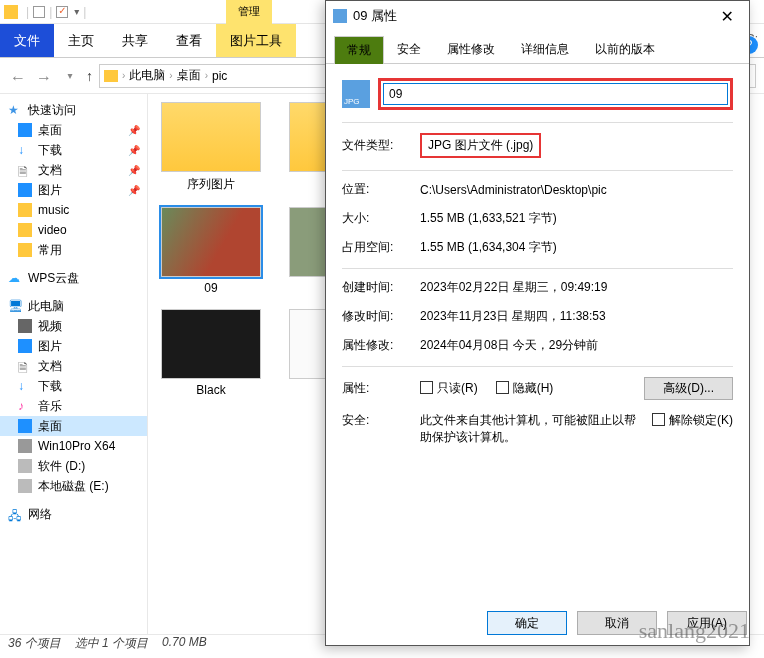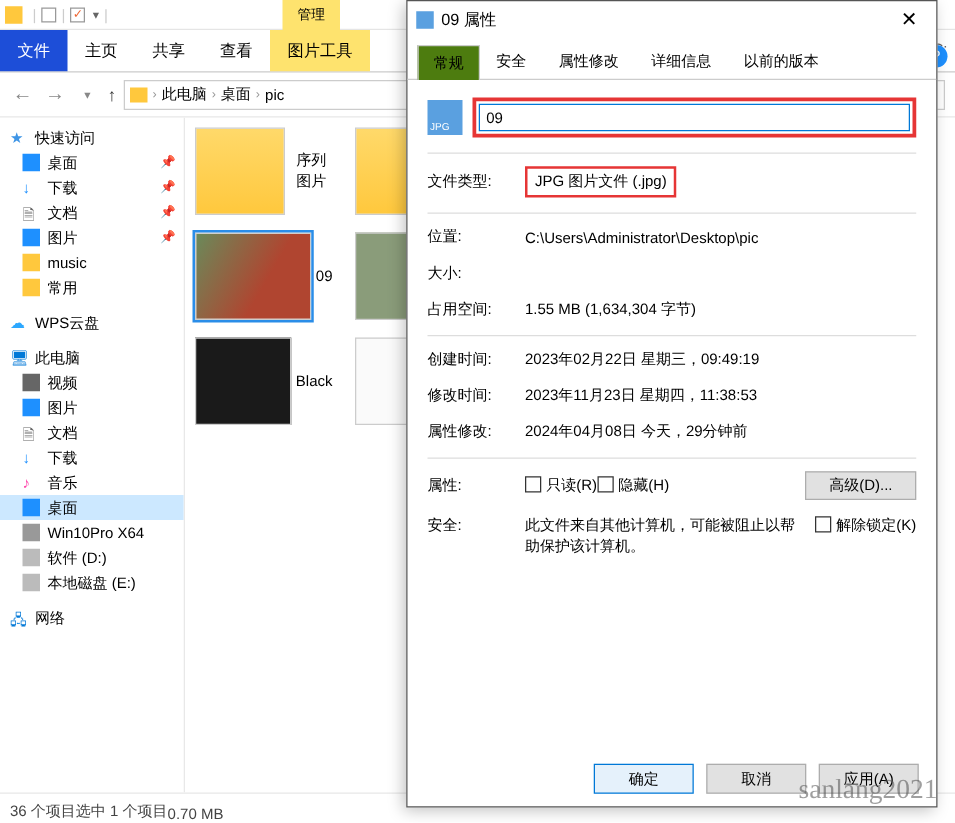--- a/index.html
+++ b/index.html
@@ -42,52 +42,52 @@
 .ic-music { color: #f4a; }
 .ic-pc { color: #0078d7; }
 .ic-vid { background: #666; }
 .ic-drive { background: #999; }
 .ic-disk { background: #bbb; }
 .ic-net { color: #0078d7; }
 .ic-cloud { color: #2da8ff; }
 
 .content { flex: 1; padding: 8px; overflow: auto; }
 .grid { display: flex; flex-wrap: wrap; gap: 14px 18px; align-content: flex-start; }
-.thumb { width: 110px; display: flex; flex-direction: row; align-items: center; gap: 4px; }
+.thumb { width: 110px; display: flex; flex-direction: column; align-items: center; gap: 4px; }
 .thumb .pic { width: 100px; height: 70px; background: #ddd; border: 1px solid #ccc; }
 .thumb .pic.sel { outline: 2px solid #2a8de8; background: #b8d880; }
 .thumb .lbl { font-size: 12px; text-align: center; }
 .pic.folder { background: linear-gradient(#ffd96a,#ffc83d); }
 .pic.dark { background: #1a1a1a; }
 .pic.blue { background: #2a4d8f; }
 .pic.photo { background: #8a9c7a; }
 .pic.white { background: #fafafa; }
 
-.status { height: 24px; border-top: 1px solid #e8e8e8; display: flex; align-items: flex-end; padding: 0 8px; font-size: 12px; color: #444; }
+.status { height: 24px; border-top: 1px solid #e8e8e8; display: flex; align-items: flex-start; padding: 0 8px; gap: 14px; font-size: 12px; color: #444; font-style: italic; }
 
 .dialog { position: absolute; top: 0; left: 325px; width: 425px; height: 646px; background: #fff; border: 1px solid #555; box-shadow: -3px 3px 12px rgba(0,0,0,.25); display: flex; flex-direction: column; }
 .dialog-title { height: 30px; display: flex; align-items: center; padding: 0 7px; font-size: 13px; }
 .dialog-title .ic { width: 14px; height: 14px; background: #5aa0e0; margin-right: 6px; }
 .dialog-title .close { margin-left: auto; font-size: 16px; cursor: pointer; padding: 2px 8px; }
 .dialog-tabs { display: flex; border-bottom: 1px solid #ccc; padding: 0 8px; margin-top: 4px; }
 .dialog-tabs .dtab { padding: 5px 12px; font-size: 12px; border: 1px solid transparent; border-bottom: none; cursor: pointer; }
 .dialog-tabs .dtab.active { border-color: #ccc; background: #4d7c0f; position: relative; top: 1px; }
 .dialog-body { flex: 1; padding: 14px 16px; font-size: 12px; overflow: auto; }
 .row { display: flex; align-items: center; margin-bottom: 12px; gap: 8px; }
 .row .k { width: 70px; color: #000; }
 .row .v { flex: 1; }
 .hr { border-top: 1px solid #ddd; margin: 10px 0; }
 .jpg-ic { width: 28px; height: 28px; background: #5aa0e0; color: #fff; font-size: 8px; display: flex; align-items: flex-end; padding: 2px; }
 .name-field { flex: 1; }
 .name-box { border: 3px solid #e63535; padding: 2px; }
 .name-input { width: 100%; border: 1px solid #0078d7; padding: 3px 5px; font-size: 12px; outline: none; }
 .type-box { border: 2px solid #e63535; padding: 2px 6px; display: inline-block; }
 .change-btn { padding: 2px 18px; font-size: 12px; border: 1px solid #adadad; background: #e1e1e1; cursor: pointer; }
 .chk-ro, .chk-hd, .chk-ul { width: 13px; height: 13px; border: 1px solid #333; display: inline-block; margin-right: 4px; vertical-align: -2px; }
-.dialog-foot { padding: 10px 14px; display: flex; justify-content: flex-end; gap: 10px; }
+.dialog-foot { padding: 10px 2px; display: flex; justify-content: flex-end; gap: 10px; }
 .dialog-foot button { width: 80px; height: 24px; border: 1px solid #adadad; background: #e1e1e1; font-size: 12px; cursor: pointer; }
 .dialog-foot button.primary { border: 1px solid #0078d7; background: #e5f1fb; }
 
 .help-ic { position: absolute; top: 36px; right: 6px; width: 18px; height: 18px; border-radius: 50%; background: #1e90ff; color: #fff; text-align: center; line-height: 18px; font-size: 12px; }
 .watermark { position: absolute; bottom: 14px; right: 14px; font-size: 22px; color: rgba(80,80,80,.55); font-family: cursive; pointer-events: none; }
 </style>
 </head>
 <body>
 
 <div class="explorer">
@@ -152,20 +152,24 @@
           <span class="ic ic-blue"></span>
           <span>图片</span>
           <span class="pin">📌</span>
         </div>
       <div class="item">
           <span class="ic ic-folder"></span>
           <span>music</span>
         </div>
       <div class="item">
           <span class="ic ic-folder"></span>
+          <span>video</span>
+        </div>
+      <div class="item">
+          <span class="ic ic-folder"></span>
           <span>常用</span>
         </div>
       <div style="height:8px"></div>
       <div class="item header">
           <span class="ic ic-cloud">☁</span>
           <span>WPS云盘</span>
         </div>
       <div style="height:8px"></div>
       <div class="item header">
           <span class="ic ic-pc">🖥</span>
@@ -304,20 +308,21 @@
       <div class="k">文件类型:</div>
       <div class="v"><span class="type-box"><span>JPG 图片文件 (.jpg)</span></span></div>
     </div>
     <div class="hr"></div>
     <div class="row">
         <div class="k">位置:</div>
         <div class="v">C:\Users\Administrator\Desktop\pic</div>
       </div>
     <div class="row">
         <div class="k">大小:</div>
+        <div class="v">1.55 MB (1,633,521 字节)</div>
       </div>
     <div class="row">
         <div class="k">占用空间:</div>
         <div class="v">1.55 MB (1,634,304 字节)</div>
       </div>
     <div class="hr"></div>
     <div class="row">
         <div class="k">创建时间:</div>
         <div class="v">2023年02月22日 星期三，09:49:19</div>
       </div>
@@ -325,21 +330,21 @@
         <div class="k">修改时间:</div>
         <div class="v">2023年11月23日 星期四，11:38:53</div>
       </div>
     <div class="row">
         <div class="k">属性修改:</div>
         <div class="v">2024年04月08日 今天，29分钟前</div>
       </div>
     <div class="hr"></div>
     <div class="row">
       <div class="k">属性:</div>
-      <div class="v" style="display:flex;align-items:center;">
+      <div class="v" style="display:flex;align-items:center;gap:18px">
         <label><span class="chk-ro"></span><span>只读(R)</span></label>
         <label><span class="chk-hd"></span><span>隐藏(H)</span></label>
         <button class="change-btn" style="margin-left:auto">高级(D)...</button>
       </div>
     </div>
     <div class="row" style="align-items:flex-start">
       <div class="k">安全:</div>
       <div class="v" style="display:flex;gap:10px">
         <div style="flex:1">此文件来自其他计算机，可能被阻止以帮助保护该计算机。</div>
         <label style="white-space:nowrap"><span class="chk-ul"></span><span>解除锁定(K)</span></label>

